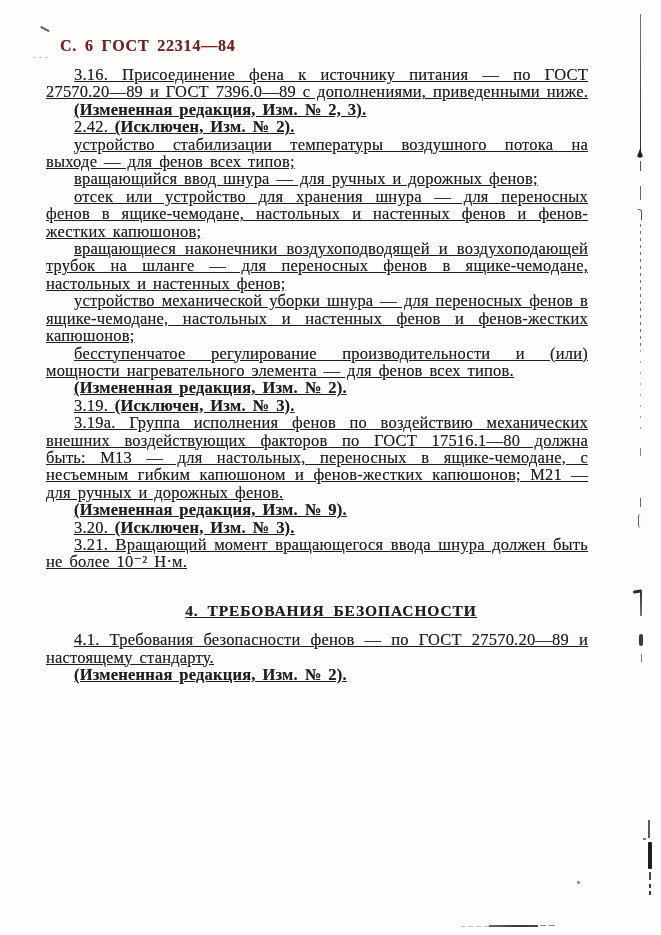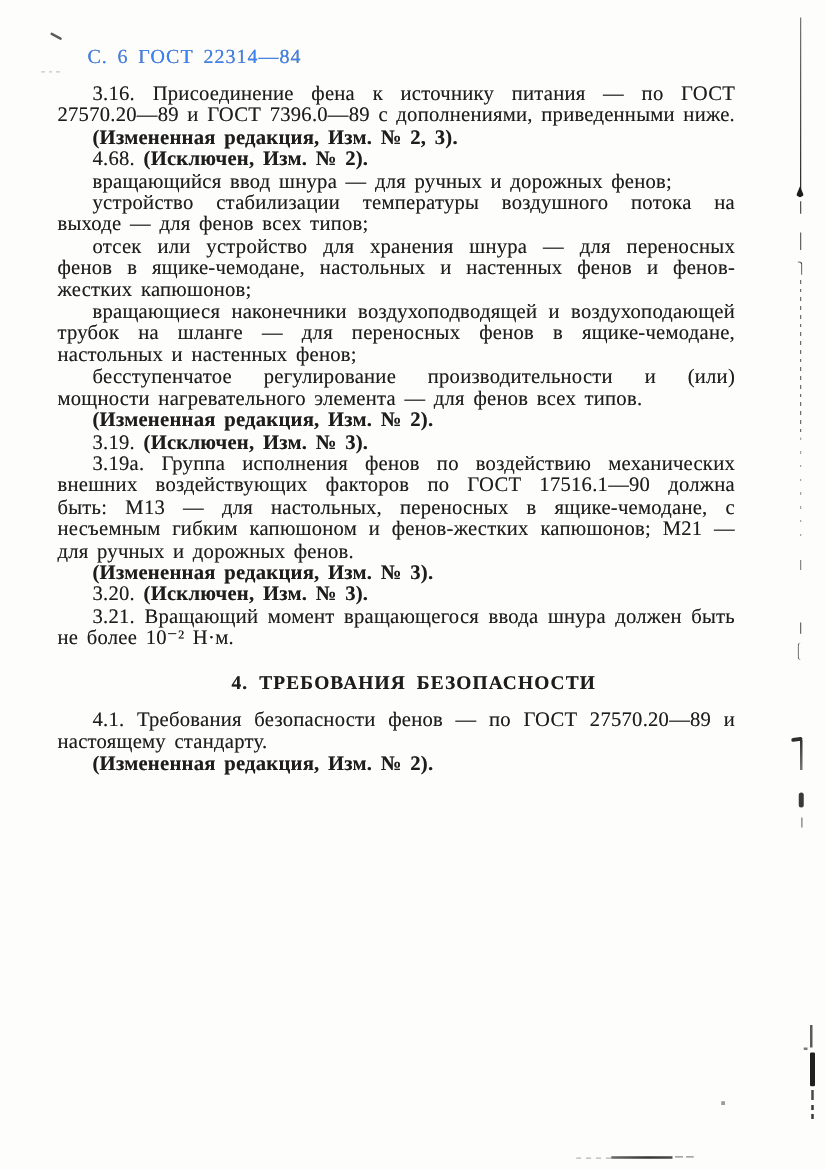--- a/index.html
+++ b/index.html
@@ -6,51 +6,51 @@
   html, body { width: 661px; height: 935px; }
   body {
     position: relative;
     background: #fdfdfb;
     overflow: hidden;
     font-family: "Liberation Serif", "DejaVu Serif", serif;
     color: #1e1d1b;
   }
   .page-header {
     position: absolute;
-    left: 70px;
+    left: 60px;
     top: 37px;
     font-size: 16px;
-    font-weight: normal;
+    font-weight: bold;
     letter-spacing: 0.8px;
     word-spacing: 3px;
-    color: #3b82f6;
+    color: #7f1d1d;
     text-shadow: 0 0 0.4px rgba(20,20,20,0.55);
   }
   .content {
     position: absolute;
     left: 46px;
     top: 66px;
     width: 542px;
     font-size: 16.5px;
     line-height: 17.4px;
     letter-spacing: 0.2px;
     word-spacing: 2.5px;
     text-align: justify;
     text-shadow: 0 0 0.4px rgba(25,25,25,0.5);
   }
-  .content p { text-indent: 28px; }
+  .content p { text-indent: 28px; text-decoration: underline; }
   .bold { font-weight: bold; }
   .section-heading {
     font-size: 15.5px;
     font-weight: bold;
     text-align: center;
     text-indent: 0;
     letter-spacing: 0.9px;
     word-spacing: 4px;
-    margin-top: 19px;
+    margin-top: 31px;
     margin-bottom: 12px;
     text-shadow: 0 0 0.4px rgba(20,20,20,0.55);
   }
   
   .artifact { position: absolute; pointer-events: none; }
   .v-line-solid   { left: 640px; top: 14px;  width: 1.4px; height: 138px; background: linear-gradient(#777, #2c2c2c); }
   .v-arrow-blob   { left: 637px; top: 149px; width: 6px;  height: 9px; background: #1c1c1c; clip-path: polygon(50% 0, 100% 80%, 50% 100%, 0 80%); }
   .v-dash-1       { left: 640px; top: 161px; width: 1.2px; height: 10px; background: #555; }
   .v-dash-2       { left: 640px; top: 186px; width: 1.2px; height: 14px; background: #666; }
   .v-curl         { left: 638px; top: 209px; width: 4px;  height: 11px; border-right: 1.5px solid #4a4a4a; border-top: 1.5px solid #666; border-radius: 0 3px 0 0; }
@@ -76,30 +76,31 @@
   .mid-dot        { left: 577px; top: 881px; width: 3px;  height: 3px; background: #9a9a9a; }
 </style>
 </head>
 <body>
 
 <div class="page-header">С. 6 ГОСТ 22314—84</div>
 
 <div class="content">
   <p>3.16. Присоединение фена к источнику питания — по ГОСТ 27570.20—89 и ГОСТ 7396.0—89 с дополнениями, приведенными ниже.</p>
   <p class="bold">(Измененная редакция, Изм. № 2, 3).</p>
-  <p><span>4.68. </span><span class="bold">(Исключен, Изм. № 2).</span></p>
+  <p><span>2.42. </span><span class="bold">(Исключен, Изм. № 2).</span></p>
+  <p>устройство стабилизации температуры воздушного потока на выходе — для фенов всех типов;</p>
   <p>вращающийся ввод шнура — для ручных и дорожных фенов;</p>
-  <p>устройство стабилизации температуры воздушного потока на выходе — для фенов всех типов;</p>
   <p>отсек или устройство для хранения шнура — для переносных фенов в ящике-чемодане, настольных и настенных фенов и фенов-жестких капюшонов;</p>
   <p>вращающиеся наконечники воздухоподводящей и воздухоподающей трубок на шланге — для переносных фенов в ящике-чемодане, настольных и настенных фенов;</p>
+  <p>устройство механической уборки шнура — для переносных фенов в ящике-чемодане, настольных и настенных фенов и фенов-жестких капюшонов;</p>
   <p>бесступенчатое регулирование производительности и (или) мощности нагревательного элемента — для фенов всех типов.</p>
   <p class="bold">(Измененная редакция, Изм. № 2).</p>
   <p><span>3.19. </span><span class="bold">(Исключен, Изм. № 3).</span></p>
-  <p>3.19а. Группа исполнения фенов по воздействию механических внешних воздействующих факторов по ГОСТ 17516.1—90 должна быть: М13 — для настольных, переносных в ящике-чемодане, с несъемным гибким капюшоном и фенов-жестких капюшонов; М21 — для ручных и дорожных фенов.</p>
-  <p class="bold">(Измененная редакция, Изм. № 3).</p>
+  <p>3.19а. Группа исполнения фенов по воздействию механических внешних воздействующих факторов по ГОСТ 17516.1—80 должна быть: М13 — для настольных, переносных в ящике-чемодане, с несъемным гибким капюшоном и фенов-жестких капюшонов; М21 — для ручных и дорожных фенов.</p>
+  <p class="bold">(Измененная редакция, Изм. № 9).</p>
   <p><span>3.20. </span><span class="bold">(Исключен, Изм. № 3).</span></p>
   <p>3.21. Вращающий момент вращающегося ввода шнура должен быть не более 10⁻² Н·м.</p>
 
   <p class="section-heading">4. ТРЕБОВАНИЯ БЕЗОПАСНОСТИ</p>
 
   <p>4.1. Требования безопасности фенов — по ГОСТ 27570.20—89 и настоящему стандарту.</p>
   <p class="bold">(Измененная редакция, Изм. № 2).</p>
 </div>
 
 <div class="artifact tl-tick"></div>

